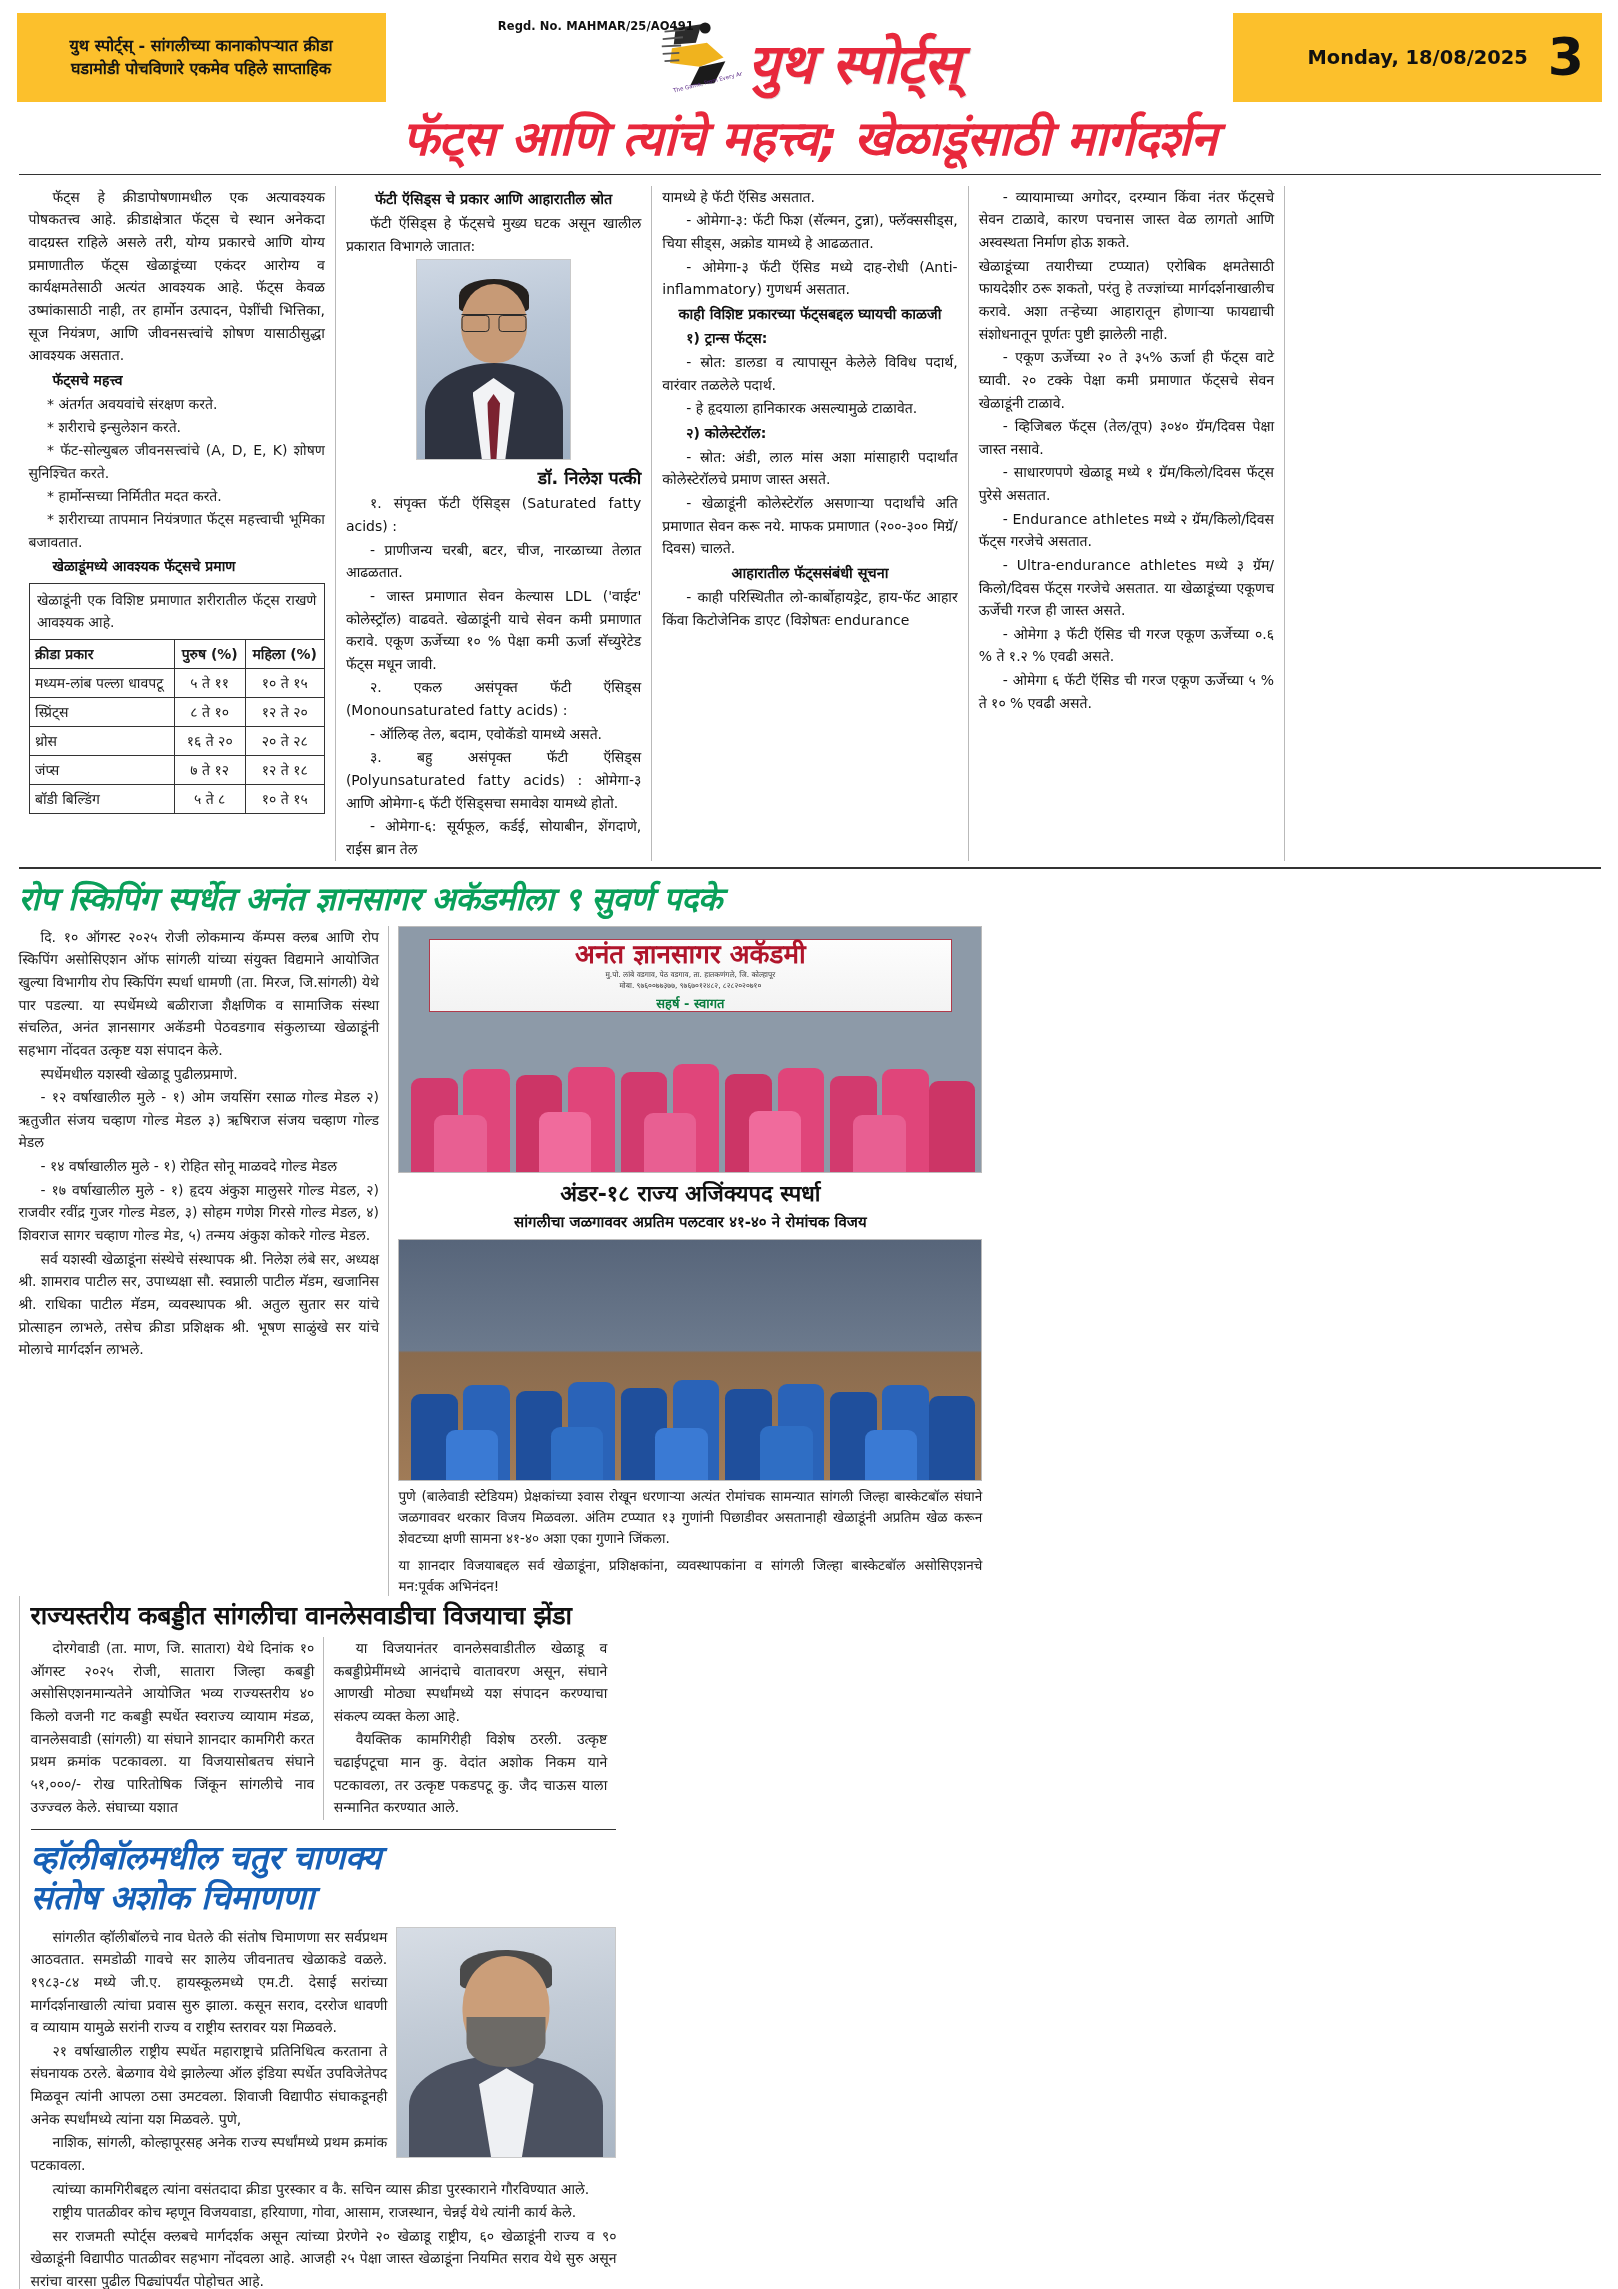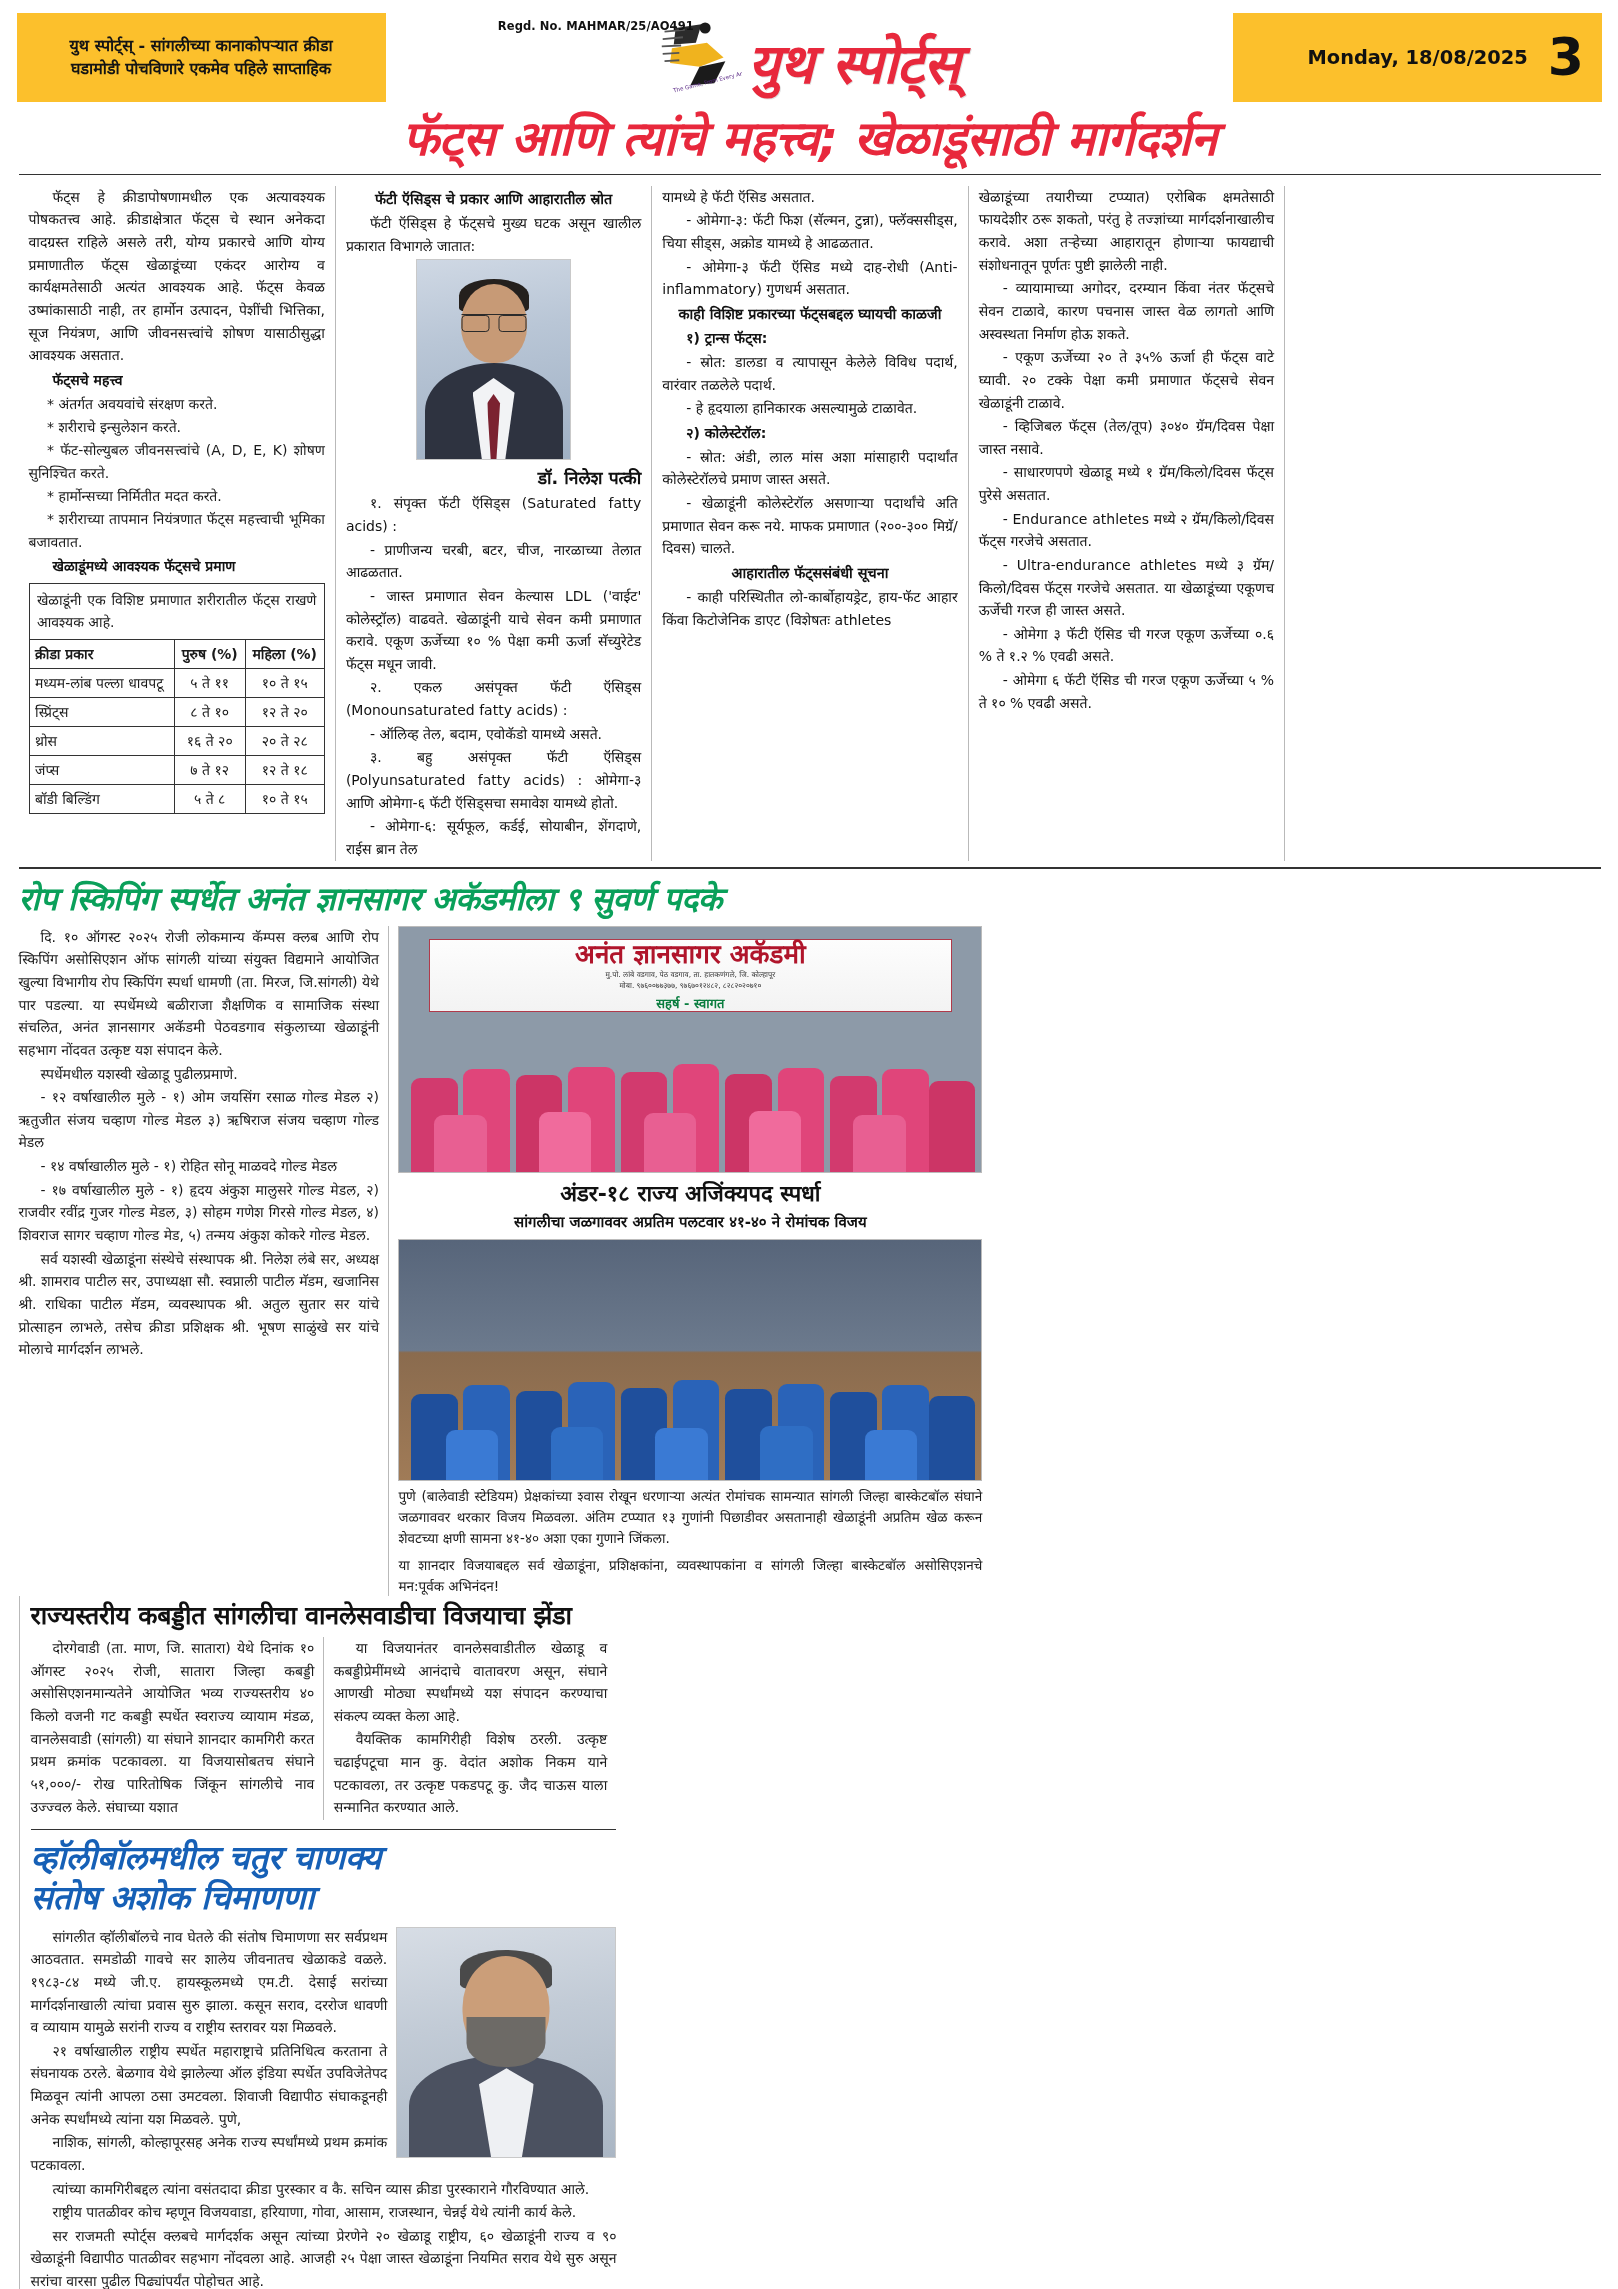--- a/index.html
+++ b/index.html
@@ -529,26 +529,26 @@
       <p class="body">- ओमेगा-३: फॅटी फिश (सॅल्मन, टुन्ना), फ्लॅक्ससीड्स, चिया सीड्स, अक्रोड यामध्ये हे आढळतात.</p>
       <p class="body">- ओमेगा-३ फॅटी ऍसिड मध्ये दाह-रोधी (Anti-inflammatory) गुणधर्म असतात.</p>
       <p class="sub">काही विशिष्ट प्रकारच्या फॅट्सबद्दल घ्यायची काळजी</p>
       <p class="subleft">१) ट्रान्स फॅट्स:</p>
       <p class="body">- स्रोत: डालडा व त्यापासून केलेले विविध पदार्थ, वारंवार तळलेले पदार्थ.</p>
       <p class="body">- हे हृदयाला हानिकारक असल्यामुळे टाळावेत.</p>
       <p class="subleft">२) कोलेस्टेरॉल:</p>
       <p class="body">- स्रोत: अंडी, लाल मांस अशा मांसाहारी पदार्थांत कोलेस्टेरॉलचे प्रमाण जास्त असते.</p>
       <p class="body">- खेळाडूंनी कोलेस्टेरॉल असणाऱ्या पदार्थांचे अति प्रमाणात सेवन करू नये. माफक प्रमाणात (२००-३०० मिग्रॅ/दिवस) चालते.</p>
       <p class="sub">आहारातील फॅट्ससंबंधी सूचना</p>
-      <p class="body">- काही परिस्थितीत लो-कार्बोहायड्रेट, हाय-फॅट आहार किंवा किटोजेनिक डाएट (विशेषतः athletes</p>
+      <p class="body">- काही परिस्थितीत लो-कार्बोहायड्रेट, हाय-फॅट आहार किंवा किटोजेनिक डाएट (विशेषतः endurance</p>
     </div>
 
     <div class="col">
+      <p class="body">- व्यायामाच्या अगोदर, दरम्यान किंवा नंतर फॅट्सचे सेवन टाळावे, कारण पचनास जास्त वेळ लागतो आणि अस्वस्थता निर्माण होऊ शकते.</p>
       <p class="body noind">खेळाडूंच्या तयारीच्या टप्प्यात) एरोबिक क्षमतेसाठी फायदेशीर ठरू शकतो, परंतु हे तज्ज्ञांच्या मार्गदर्शनाखालीच करावे. अशा तऱ्हेच्या आहारातून होणाऱ्या फायद्याची संशोधनातून पूर्णतः पुष्टी झालेली नाही.</p>
-      <p class="body">- व्यायामाच्या अगोदर, दरम्यान किंवा नंतर फॅट्सचे सेवन टाळावे, कारण पचनास जास्त वेळ लागतो आणि अस्वस्थता निर्माण होऊ शकते.</p>
       <p class="body">- एकूण ऊर्जेच्या २० ते ३५% ऊर्जा ही फॅट्स वाटे घ्यावी. २० टक्के पेक्षा कमी प्रमाणात फॅट्सचे सेवन खेळाडूंनी टाळावे.</p>
       <p class="body">- व्हिजिबल फॅट्स (तेल/तूप) ३०४० ग्रॅम/दिवस पेक्षा जास्त नसावे.</p>
       <p class="body">- साधारणपणे खेळाडू मध्ये १ ग्रॅम/किलो/दिवस फॅट्स पुरेसे असतात.</p>
       <p class="body">- Endurance athletes मध्ये २ ग्रॅम/किलो/दिवस फॅट्स गरजेचे असतात.</p>
       <p class="body">- Ultra-endurance athletes मध्ये ३ ग्रॅम/किलो/दिवस फॅट्स गरजेचे असतात. या खेळाडूंच्या एकूणच ऊर्जेची गरज ही जास्त असते.</p>
       <p class="body">- ओमेगा ३ फॅटी ऍसिड ची गरज एकूण ऊर्जेच्या ०.६ % ते १.२ % एवढी असते.</p>
       <p class="body">- ओमेगा ६ फॅटी ऍसिड ची गरज एकूण ऊर्जेच्या ५ % ते १० % एवढी असते.</p>
     </div>
 
     <div class="col" style="border-left:0.9px solid #b9b9b9;"></div>

